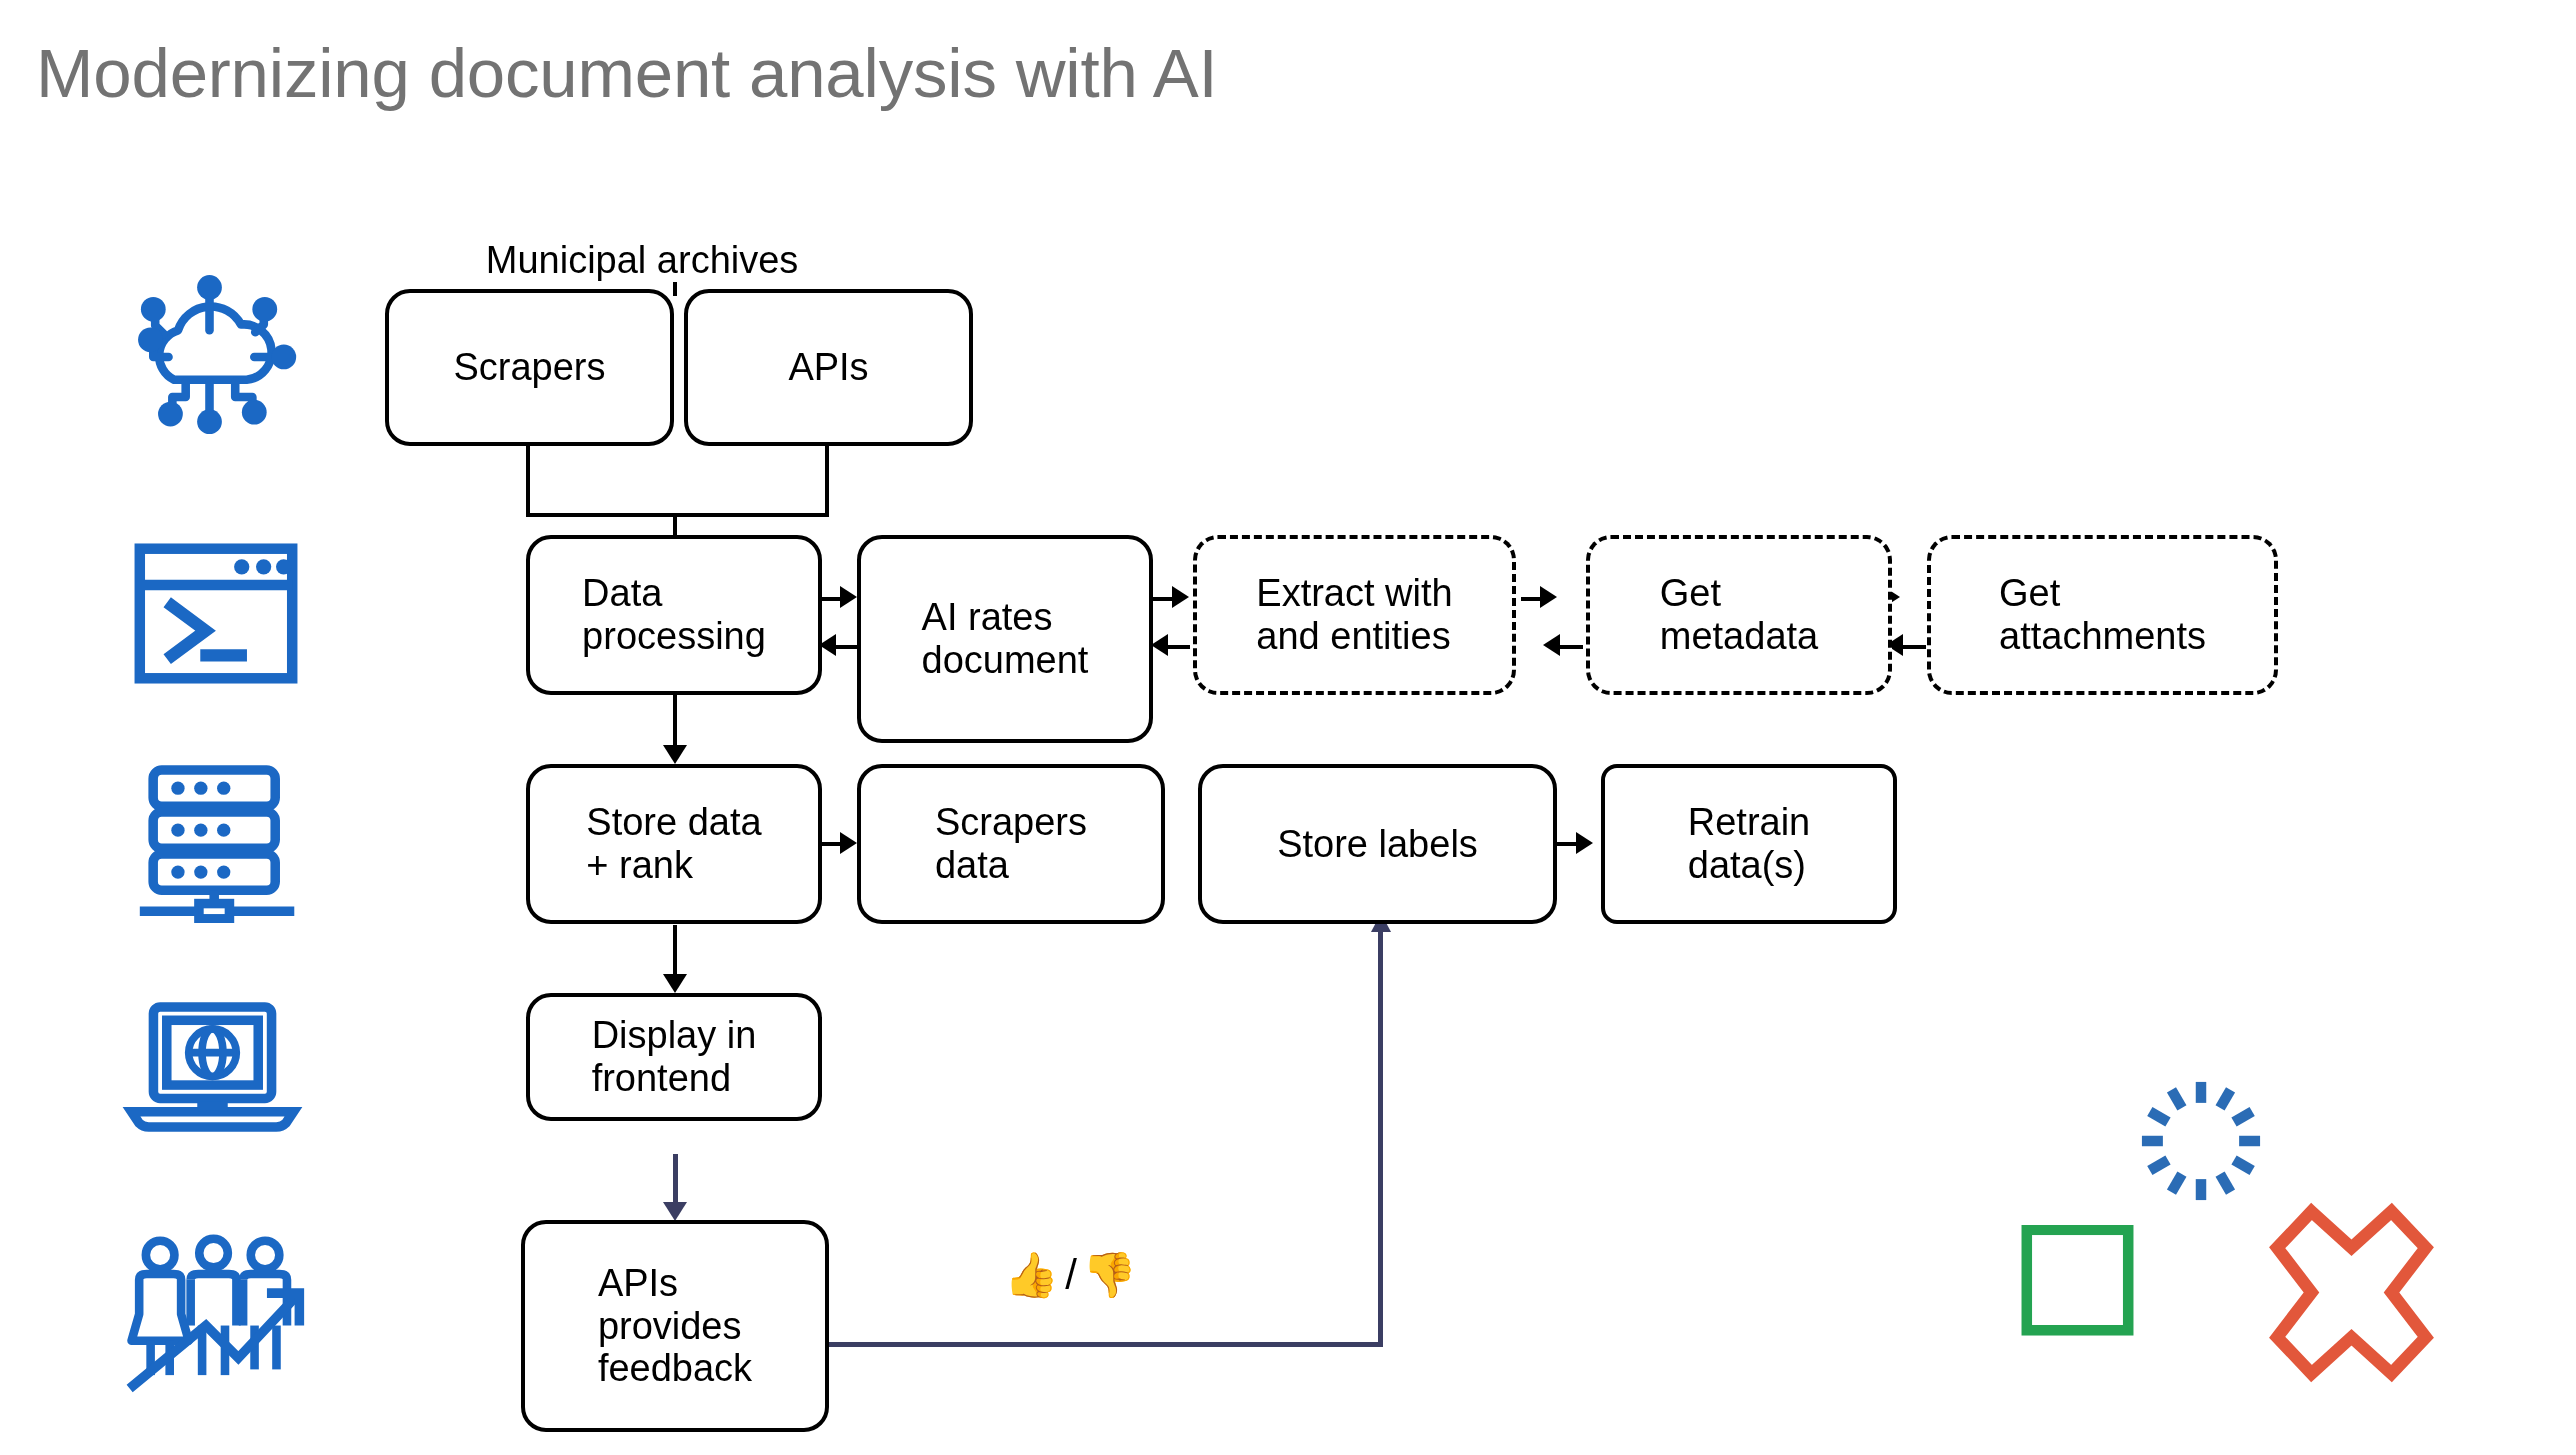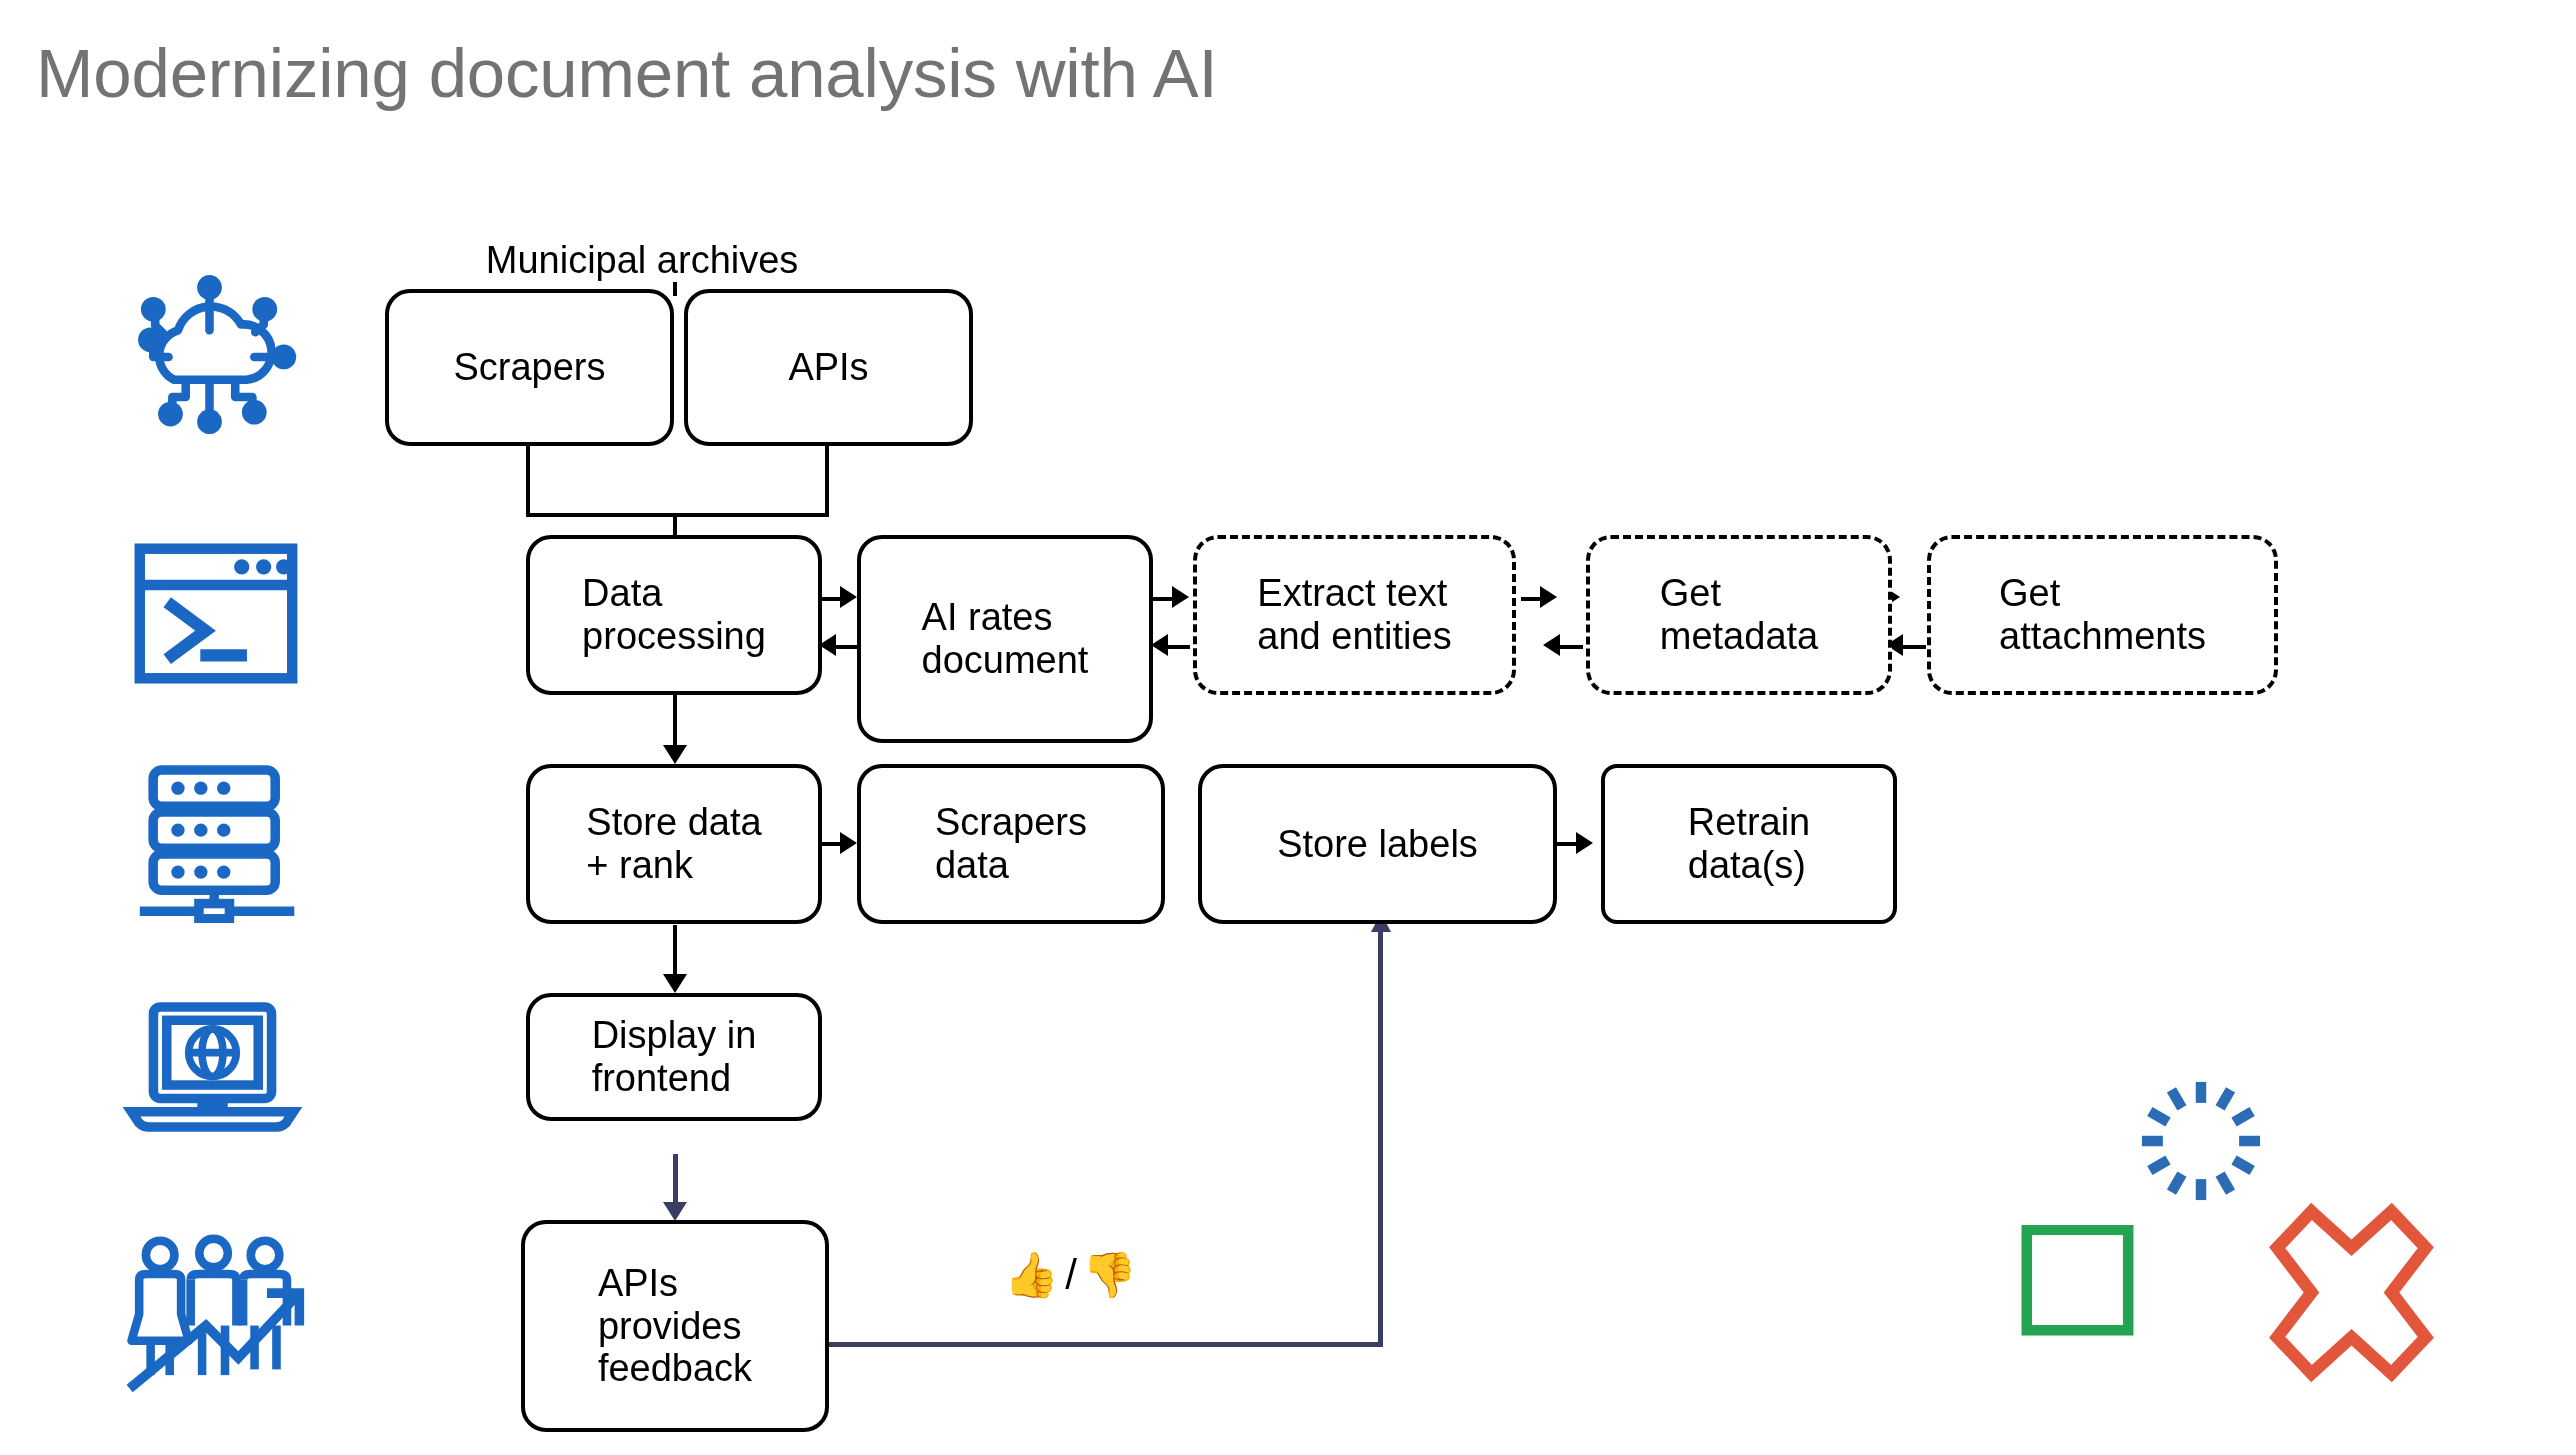--- a/index.html
+++ b/index.html
@@ -276,21 +276,21 @@
 
   <div class="node" style="left:857px; top:535px; width:296px; height:208px;">
     <span>
       <span class="lbl">AI rates</span>
       <span class="lbl">document</span>
     </span>
   </div>
 
   <div class="node dashed" style="left:1193px; top:535px; width:323px; height:160px;">
     <span>
-      <span class="lbl">Extract text</span>
+      <span class="lbl">Extract with</span>
       <span class="lbl">and entities</span>
     </span>
   </div>
 
   <div class="node dashed" style="left:1586px; top:535px; width:306px; height:160px;">
     <span>
       <span class="lbl">Get</span>
       <span class="lbl">metadata</span>
     </span>
   </div>

